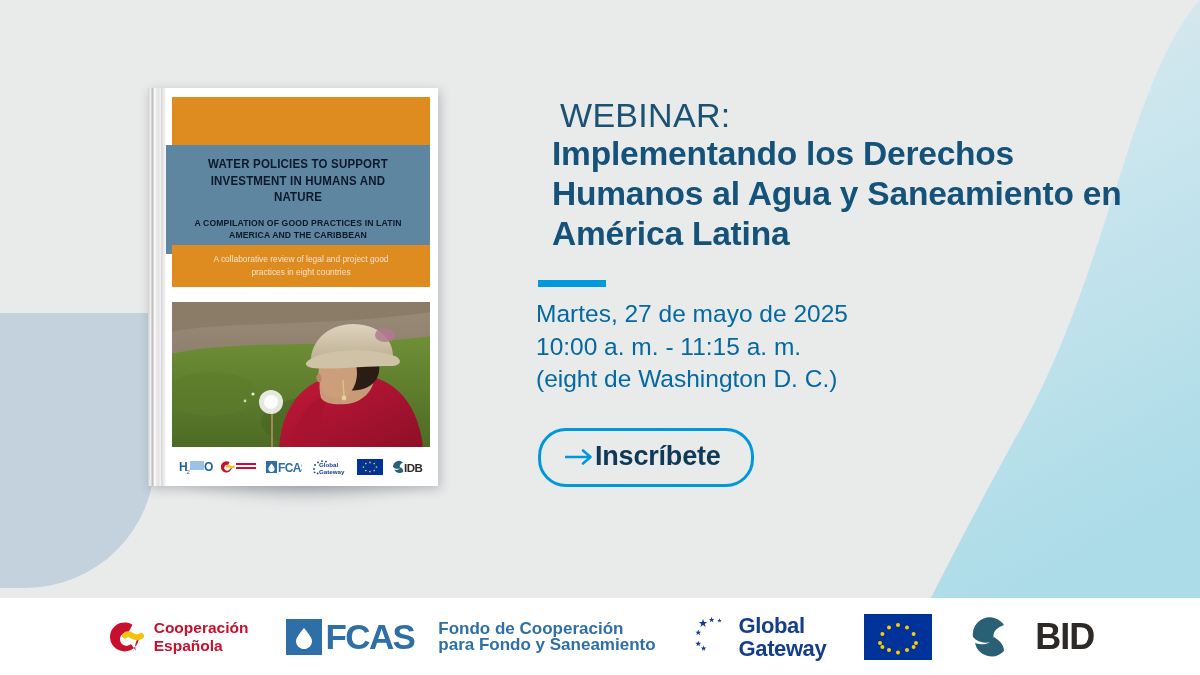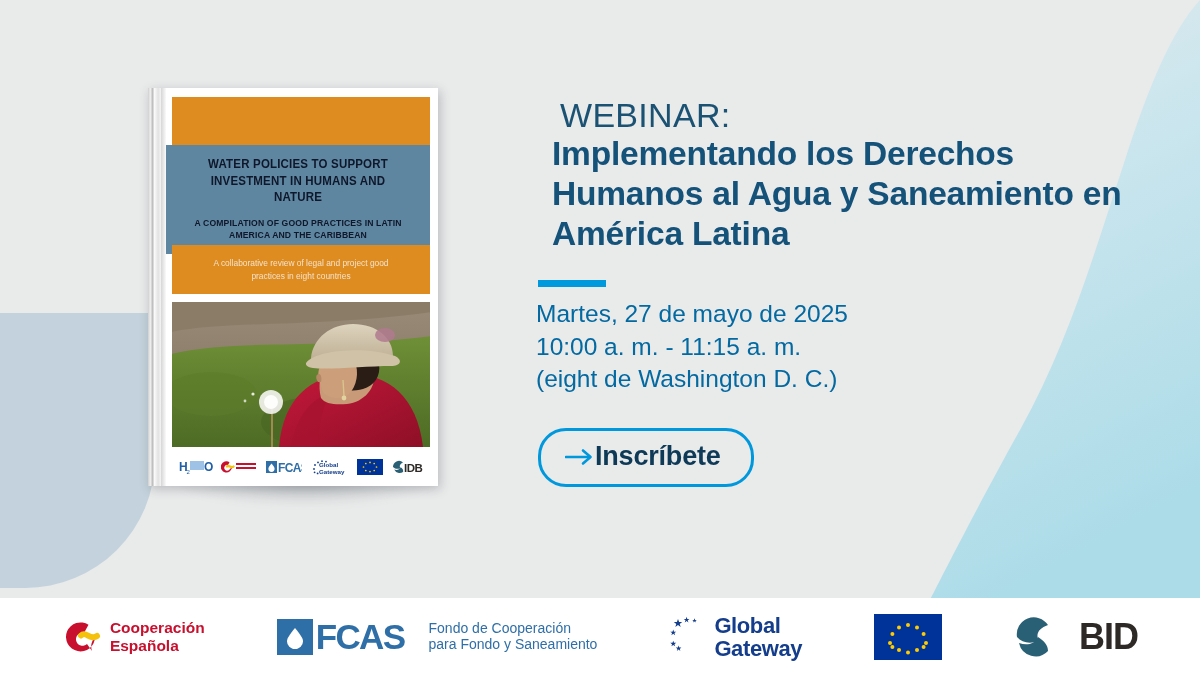--- a/index.html
+++ b/index.html
@@ -51,21 +51,21 @@
     font-family:"Liberation Sans Narrow","Liberation Sans",sans-serif;
     font-weight:bold; font-size:12.5px; line-height:1.32; letter-spacing:.2px;
     transform:scaleX(.92); transform-origin:center;
   }
   .cov-sub {
     font-family:"Liberation Sans Narrow","Liberation Sans",sans-serif;
     font-weight:bold; font-size:9.4px; line-height:1.36; letter-spacing:.15px;
     margin-top:11px; transform:scaleX(.92); transform-origin:center;
   }
   .band-orange-mid {
-    position:absolute; left:0; top:148px; right:0; height:49px; background:#DE8C20;
+    position:absolute; left:0; top:148px; right:0; height:42px; background:#DE8C20;
     display:flex; align-items:center; justify-content:center;
   }
   .cov-desc { color:#F3E2CC; font-size:8.4px; line-height:1.5; text-align:center; padding:0 26px; }
 
   .photo { position:absolute; left:0; top:205px; right:0; height:145px; overflow:hidden; background:#6a7a3a; }
   .logostrip {
     position:absolute; left:0; top:350px; right:0; bottom:0; background:#fff;
     display:flex; align-items:center; justify-content:space-between; padding:0 7px;
   }
   .ls-item { display:flex; align-items:center; }
@@ -82,27 +82,27 @@
     display:inline-flex; align-items:center; 
     border:3.5px solid #0098DC; border-radius:28px;
     padding:10px 30px 12px 24px; background:transparent; cursor:pointer;
   }
   .cta-arrow { width:30px; height:20px; display:block; }
   .cta-label { font-size:27px; font-weight:bold; color:#0E3A57; letter-spacing:-.2px; }
 
   
   .footer {
     position:absolute; left:0; bottom:0; width:1200px; height:77px; background:#fff;
-    display:flex; align-items:center; justify-content:center; gap:72px;
+    display:flex; align-items:center; justify-content:center; gap:38px;
   }
   .f-logo { display:flex; align-items:center; }
   .f-txt-red { color:#C8102E; font-weight:bold; font-size:15.5px; line-height:18px; }
   .fcas-sq { width:36px; height:36px; background:#2E6FA7; display:flex; align-items:center; justify-content:center; }
   .fcas-word { color:#2E6FA7; font-weight:bold; font-size:35px; letter-spacing:-1.6px; line-height:34px; margin-left:3px; }
-  .fcas-sub { color:#2E6FA7; font-weight:normal; font-size:14px; line-height:15.5px; margin-left:24px; }
+  .fcas-sub { color:#2E6FA7; font-weight:bold; font-size:17px; line-height:15.5px; margin-left:24px; }
   .gg-word { color:#143E8C; font-weight:bold; font-size:22px; line-height:23px; letter-spacing:-.4px; }
   .bid-word { color:#2D2926; font-weight:bold; font-size:36px; letter-spacing:-1px; margin-left:17px; }
 </style>
 </head>
 <body>
 
 <div id="stage">
 
   <div class="bg-layer">
     <div class="left-bracket"></div>

